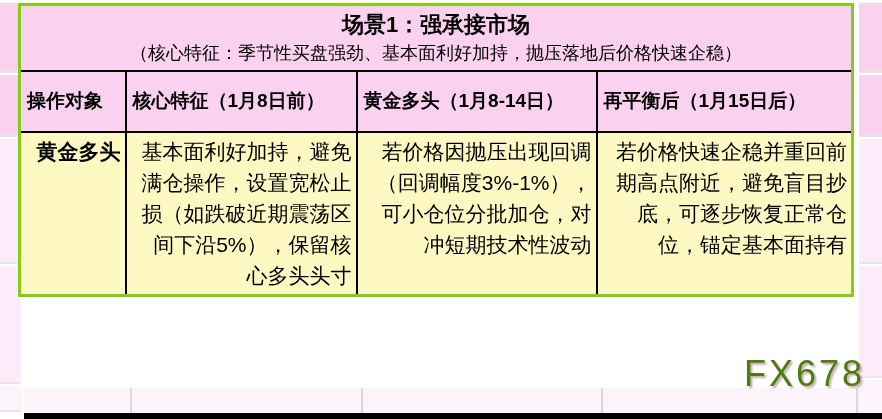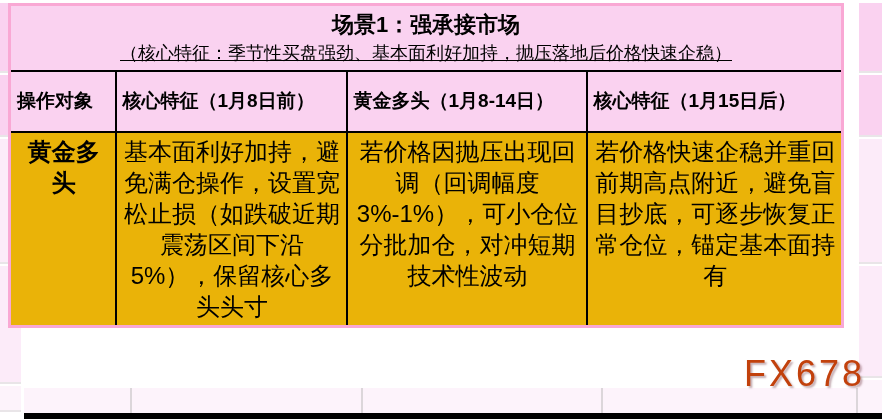--- a/index.html
+++ b/index.html
@@ -11,50 +11,50 @@
   
   .strip-cell { position:absolute; }
   .bg-head { background:#fad2f0; }
   .bg-body { background:#fcebf9; }
   .bg-foot { background:#fdf3fb; }
   .left-strip .strip-cell { left:0; width:21px; border-bottom:2px solid #e9e5e8; }
   .right-strip .strip-cell { left:859px; width:23px; border-bottom:2px solid #e9e5e8; }
 
   
   table.main {
-    position:absolute; left:8px; top:3px; width:833px;
+    position:absolute; left:18px; top:3px; width:833px;
     border-collapse:collapse; table-layout:fixed;
-    border:3px solid #f9a8d4;
+    border:3px solid #84cc16;
   }
   table.main td, table.main th { border:2px solid #000; overflow:hidden; }
   .title-cell { background:#fad2f0; text-align:center; vertical-align:middle; height:66px; padding:2px 6px; }
   .title-main { font-size:22px; font-weight:bold; line-height:30px; }
-  .title-sub  { font-size:18px; line-height:26px;text-decoration:underline; }
+  .title-sub  { font-size:18px; line-height:26px; }
   tr.header-row th {
     background:#fad2f0; height:61px; font-size:19px; font-weight:bold;
     text-align:left; vertical-align:middle; padding:2px 4px 2px 6px;margin-left:36px;
   }
   tr.data-row td {
-    background:#eab308; font-size:24px; line-height:31px;
-    text-align:center; vertical-align:top; padding:3px 4px 3px 6px;
+    background:#fef9c3; font-size:21px; line-height:31px;
+    text-align:right; vertical-align:top; padding:3px 4px 3px 6px;
   }
   tr.row-gold td { height:125px; }
   tr.row-silver td { height:118px; }
   td.row-label { font-weight:bold; }
   tr.row-silver td { color:#9b30b8; }
 
   
   .footer-row { position:absolute; left:24px; top:388px; width:858px; height:25px; background:#fdf3fb; }
   .v-sep { position:absolute; top:388px; width:2px; height:31px; background:#dcd6da; }
   .bottom-bar { position:absolute; left:24px; top:413px; width:858px; height:6px; background:#000; }
 
   
   .watermark {
     position:absolute; left:744px; top:353px; z-index:5;
-    font-size:36px; letter-spacing:3px; color:#c2410c;
+    font-size:36px; letter-spacing:3px; color:#4d7c0f;
     text-shadow:2px 2px 2px rgba(150,105,115,0.55);
   }
 </style>
 </head>
 <body>
 
 <div class="page">
 
   <div class="left-strip">
     <div class="strip-cell bg-head" style="top:3px;height:70px;"></div>
@@ -75,21 +75,21 @@
         <tr>
       <td class="title-cell" colspan="4">
         <div class="title-main">场景1：强承接市场</div>
         <div class="title-sub">（核心特征：季节性买盘强劲、基本面利好加持，抛压落地后价格快速企稳）</div>
       </td>
     </tr>
     <tr class="header-row">
       <th>操作对象</th>
       <th>核心特征（1月8日前）</th>
       <th>黄金多头（1月8-14日）</th>
-      <th>核心特征（1月15日后）</th>
+      <th>再平衡后（1月15日后）</th>
     </tr>
     <tr class="data-row row-gold">
       <td class="row-label">黄金多头</td>
       <td>基本面利好加持，避免满仓操作，设置宽松止损（如跌破近期震荡区间下沿5%），保留核心多头头寸</td>
       <td>若价格因抛压出现回调（回调幅度3%-1%），可小仓位分批加仓，对冲短期技术性波动</td>
       <td>若价格快速企稳并重回前期高点附近，避免盲目抄底，可逐步恢复正常仓位，锚定基本面持有</td>
     </tr>
   </tbody>
     </table>
 

